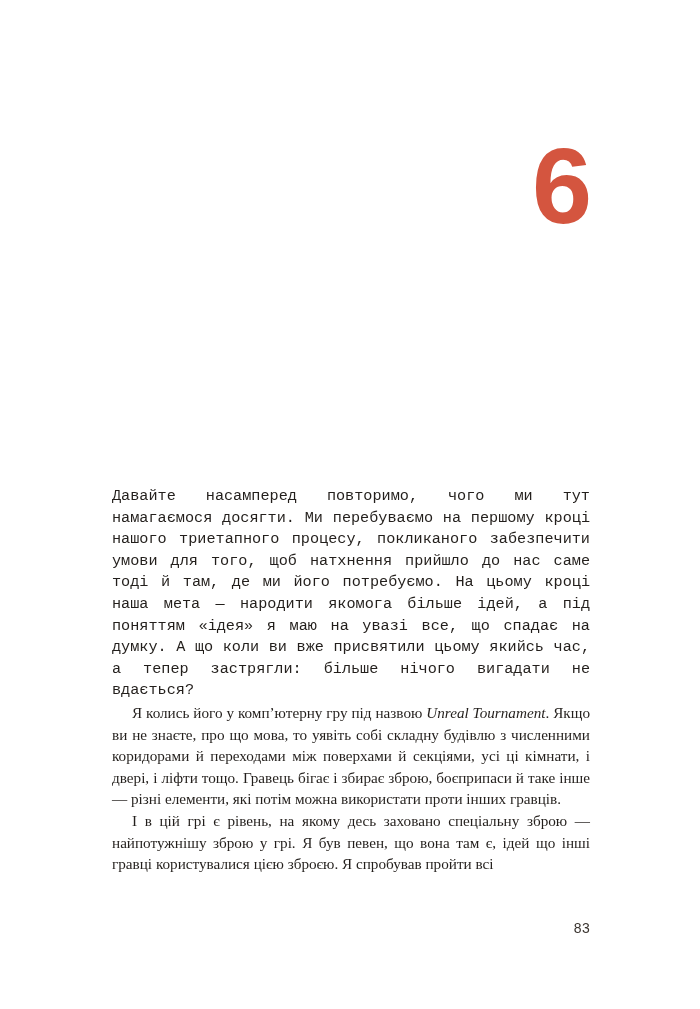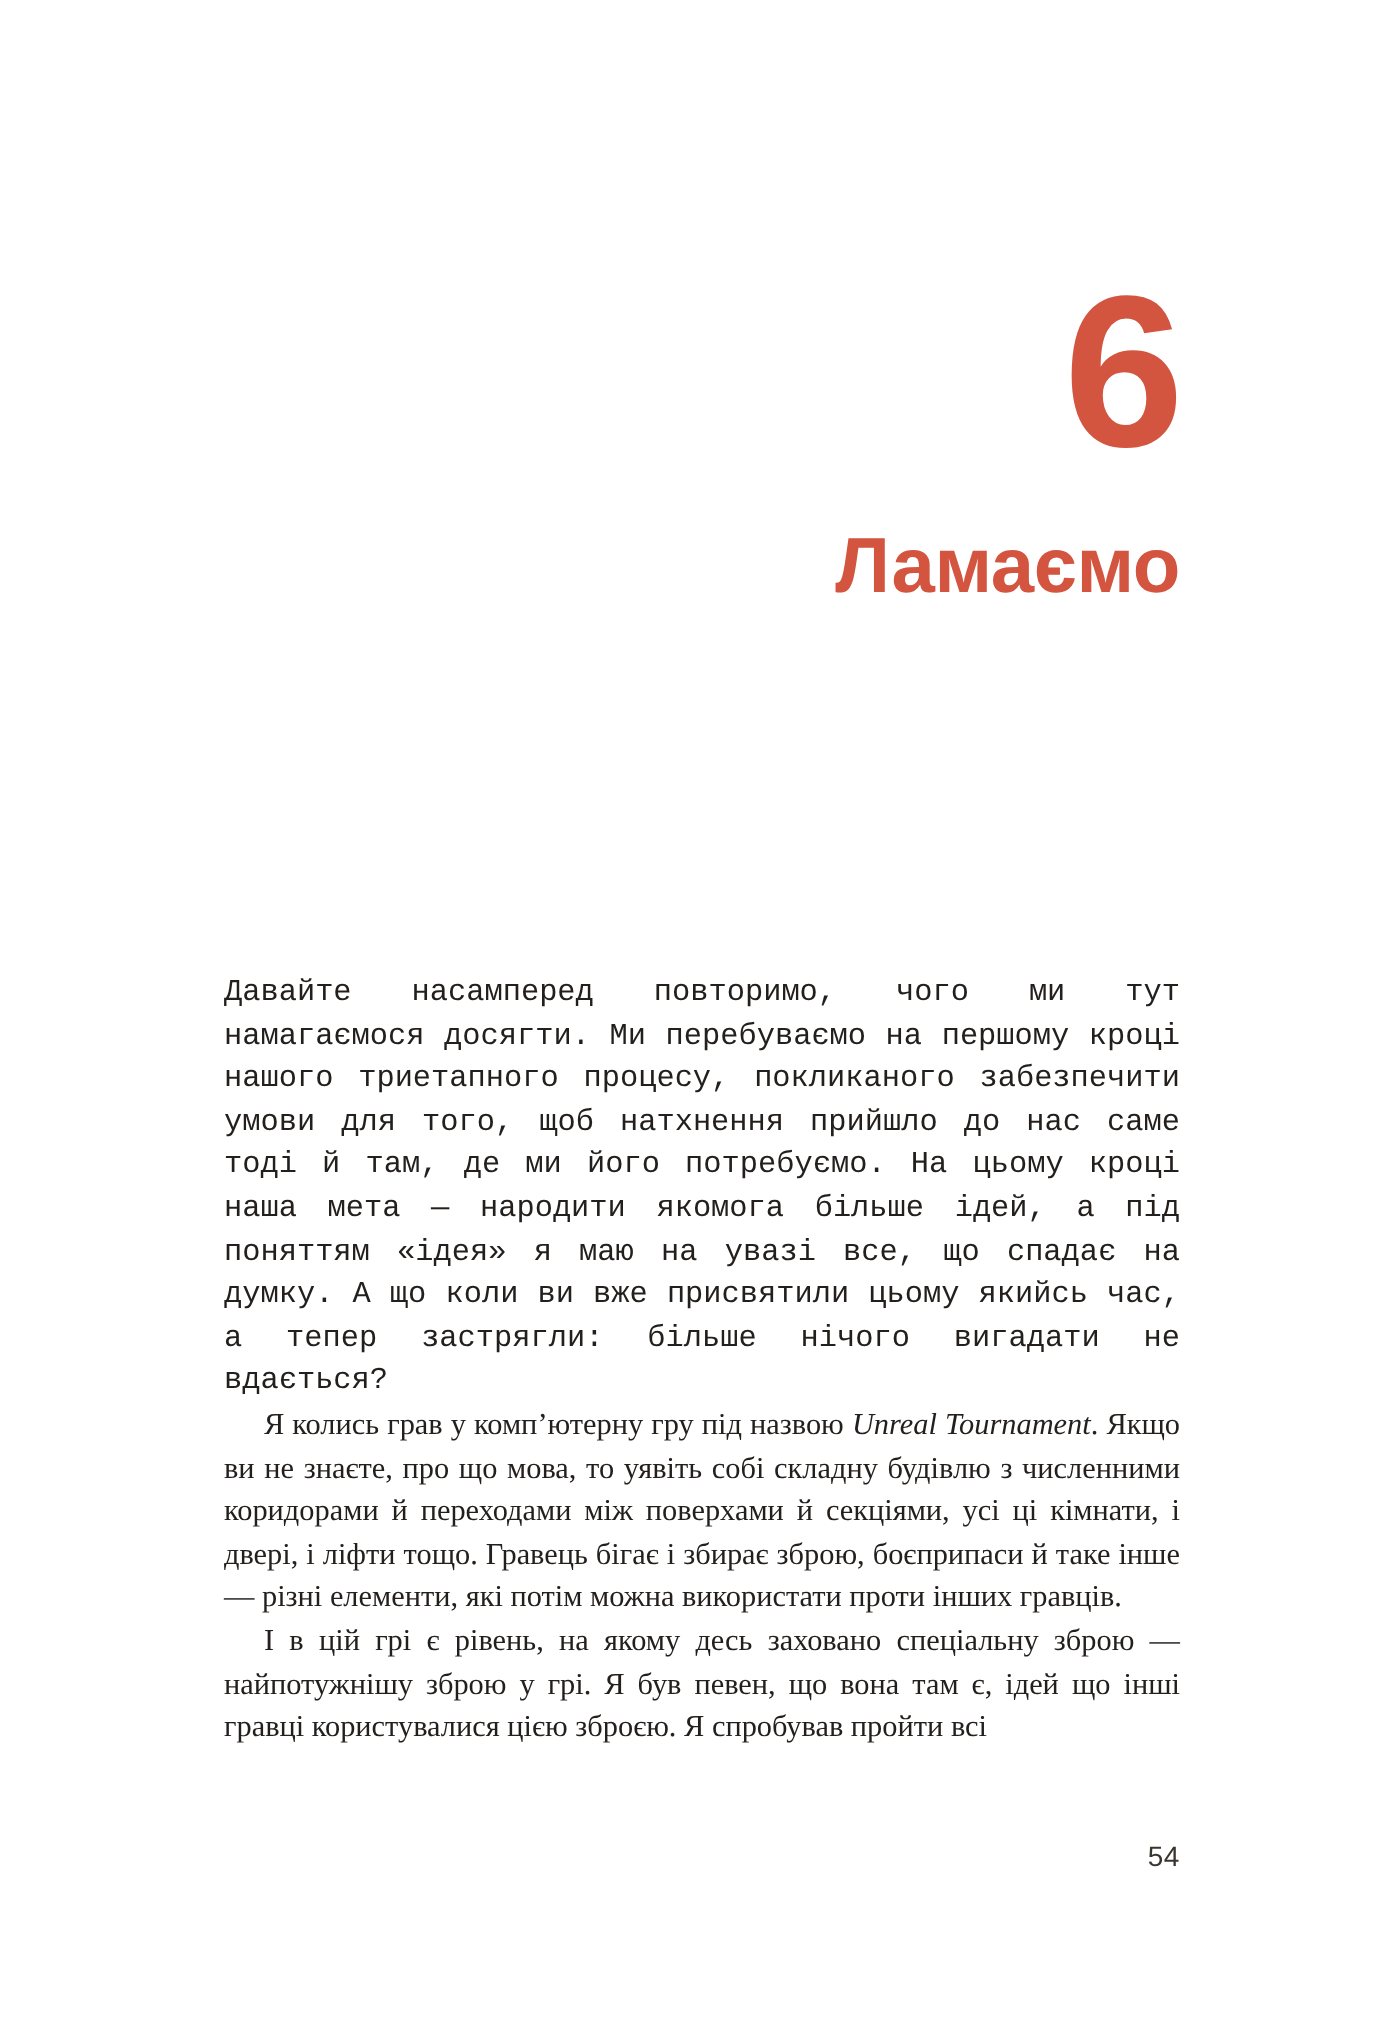--- a/index.html
+++ b/index.html
@@ -96,25 +96,24 @@
   }
 </style>
 </head>
 <body>
 
 <div class="page">
 
   <div class="chapter-head">
     <span class="chapter-number">6</span>
     <h1 class="chapter-title">
-      <span class="title-line">Ламаємо</span>
     </h1>
   </div>
 
   <div class="body-text">
     <p class="first">Давайте насамперед повторимо, чого ми тут намагаємося досягти. Ми перебуваємо на першому кроці нашого триетапного процесу, покликаного забезпечити умови для того, щоб натхнення прийшло до нас саме тоді й там, де ми його потребуємо. На цьому кроці наша мета — народити якомога більше ідей, а під поняттям «ідея» я маю на увазі все, що спадає на думку. А що коли ви вже присвятили цьому якийсь час, а тепер застрягли: більше нічого вигадати не вдається?</p>
-    <p><span>Я колись грав у комп’ютерну гру під назвою </span><em>Unreal Tournament</em><span>. Якщо ви не знаєте, про що мова, то уявіть собі складну будівлю з численними коридорами й переходами між поверхами й секціями, усі ці кімнати, і двері, і ліфти тощо. Гравець бігає і збирає зброю, боєприпаси й таке інше — різні елементи, які потім можна використати проти інших гравців.</span></p>
+    <p><span>Я колись його у комп’ютерну гру під назвою </span><em>Unreal Tournament</em><span>. Якщо ви не знаєте, про що мова, то уявіть собі складну будівлю з численними коридорами й переходами між поверхами й секціями, усі ці кімнати, і двері, і ліфти тощо. Гравець бігає і збирає зброю, боєприпаси й таке інше — різні елементи, які потім можна використати проти інших гравців.</span></p>
     <p>І в цій грі є рівень, на якому десь заховано спеціальну зброю — найпотужнішу зброю у грі. Я був певен, що вона там є, ідей що інші гравці користувалися цією зброєю. Я спробував пройти всі</p>
   </div>
 
-  <div class="folio">54</div>
+  <div class="folio">83</div>
 
 </div>
 
 </body></html>

